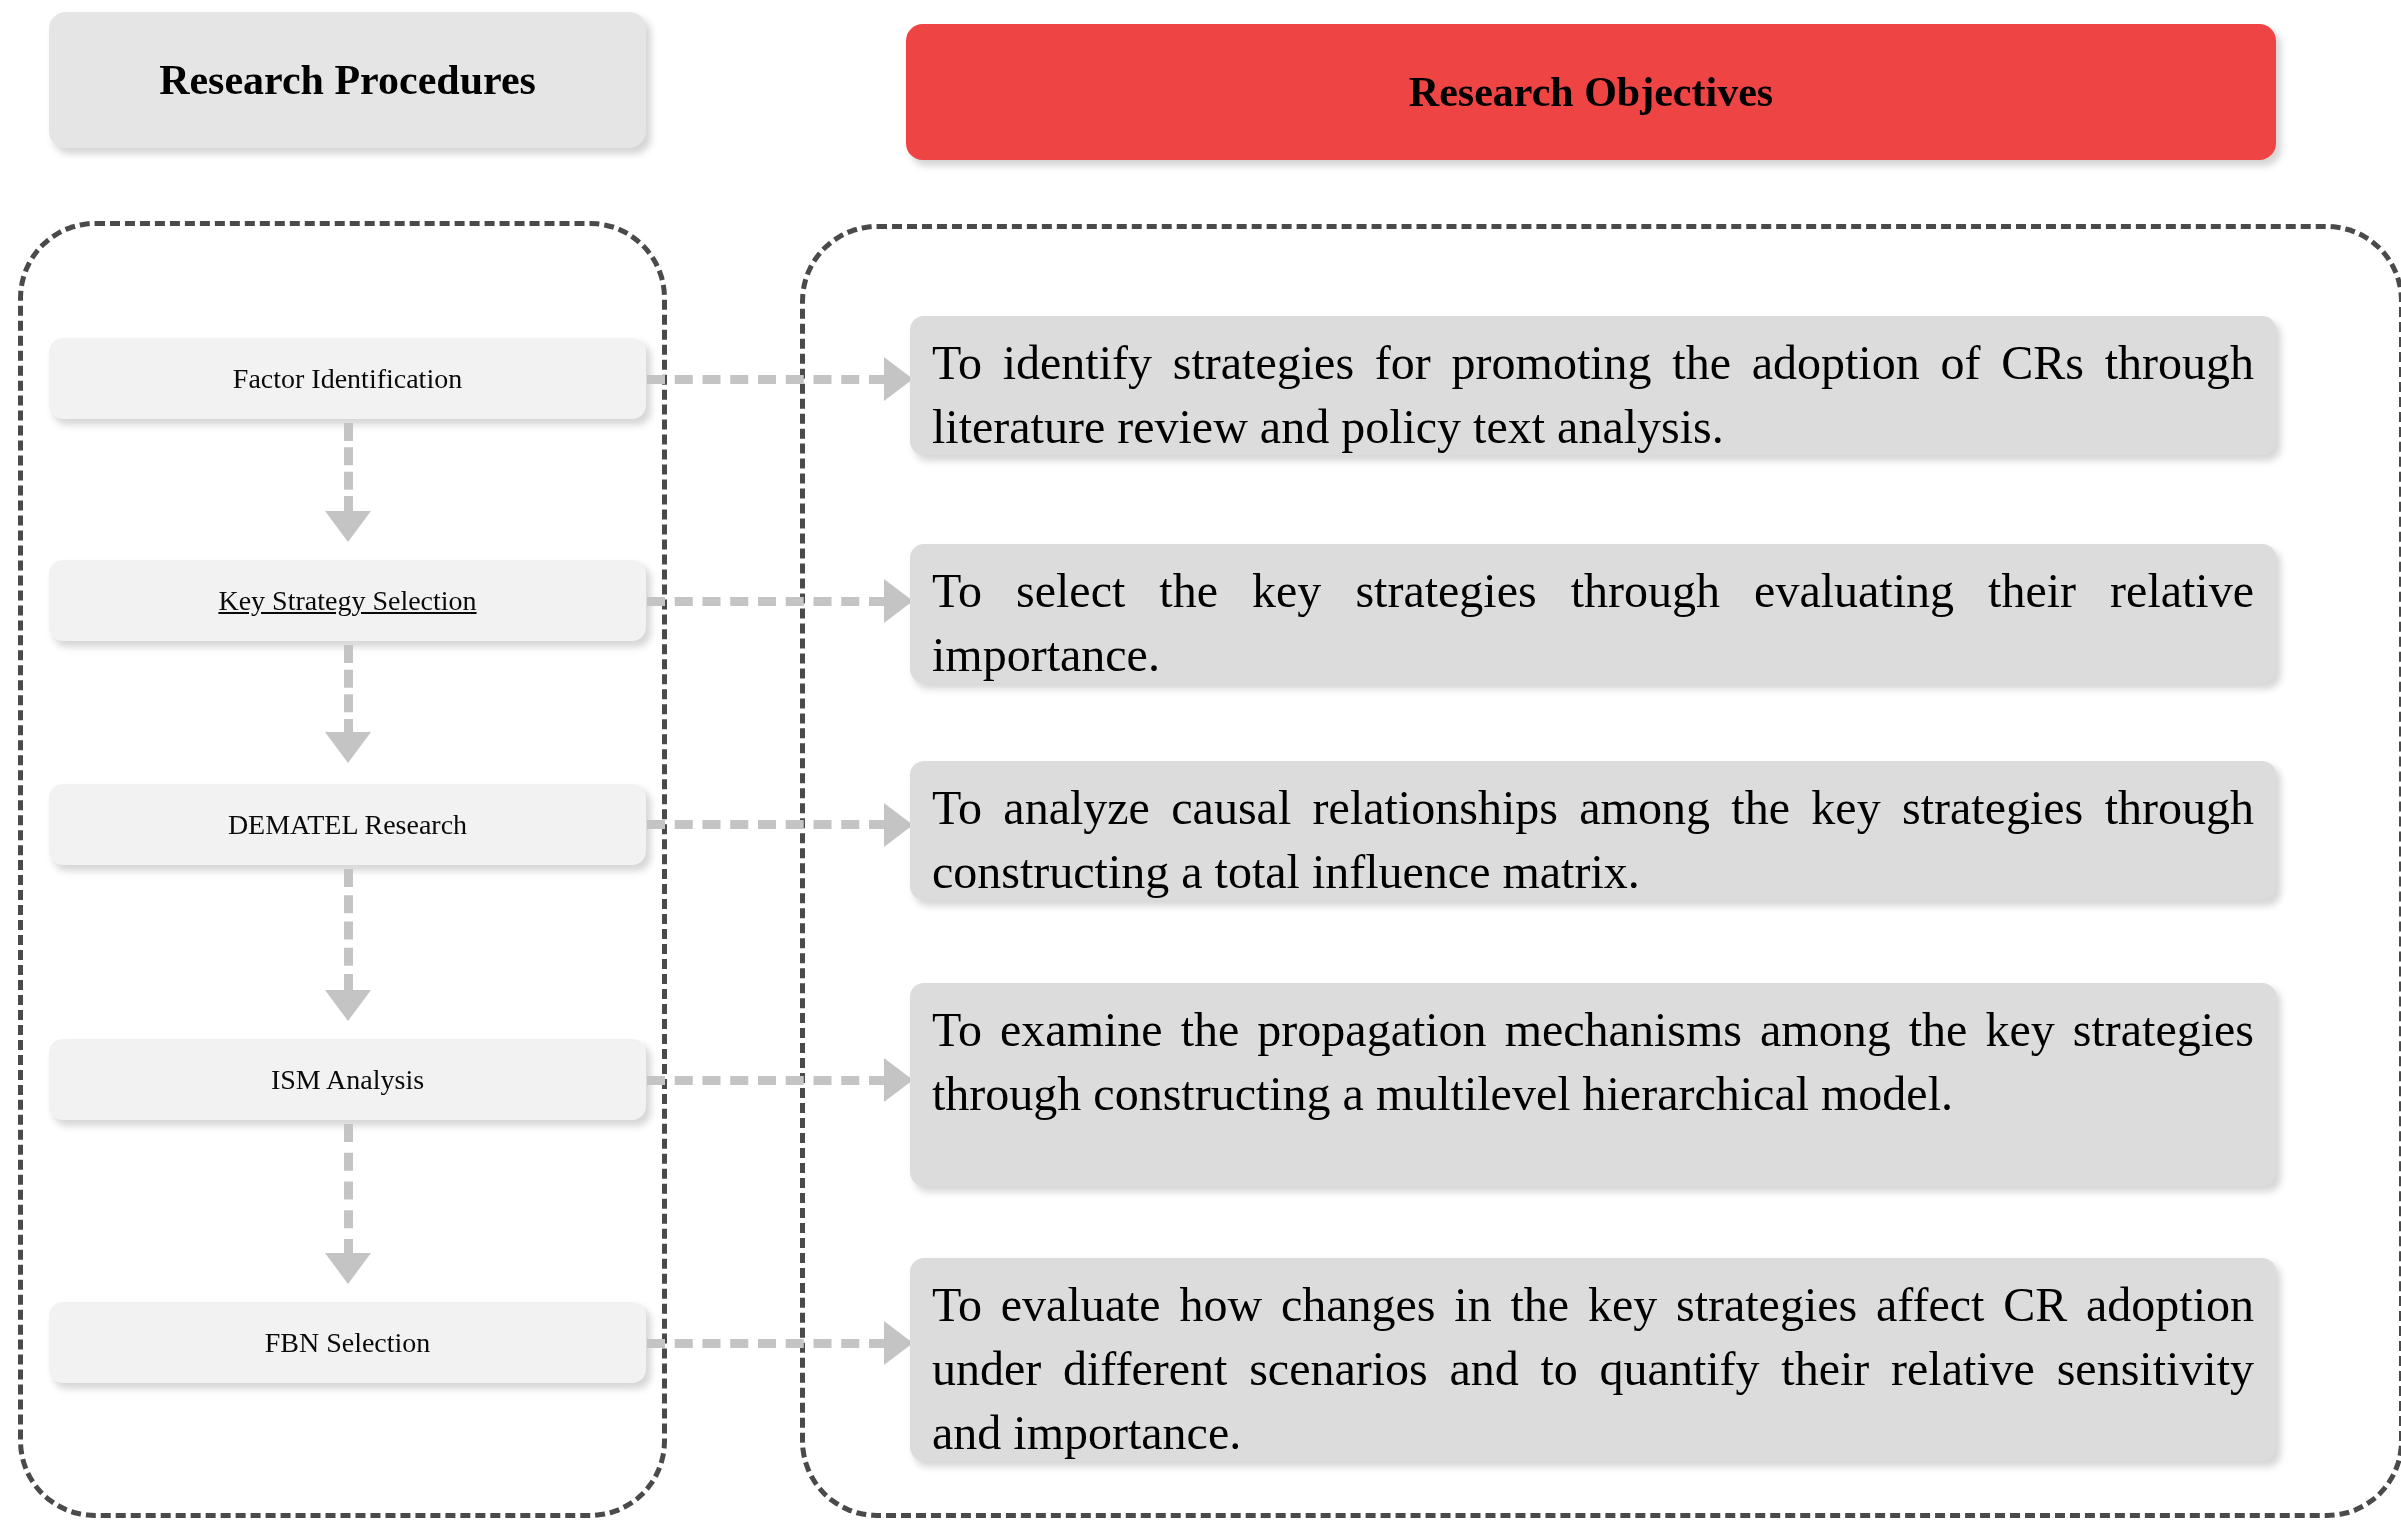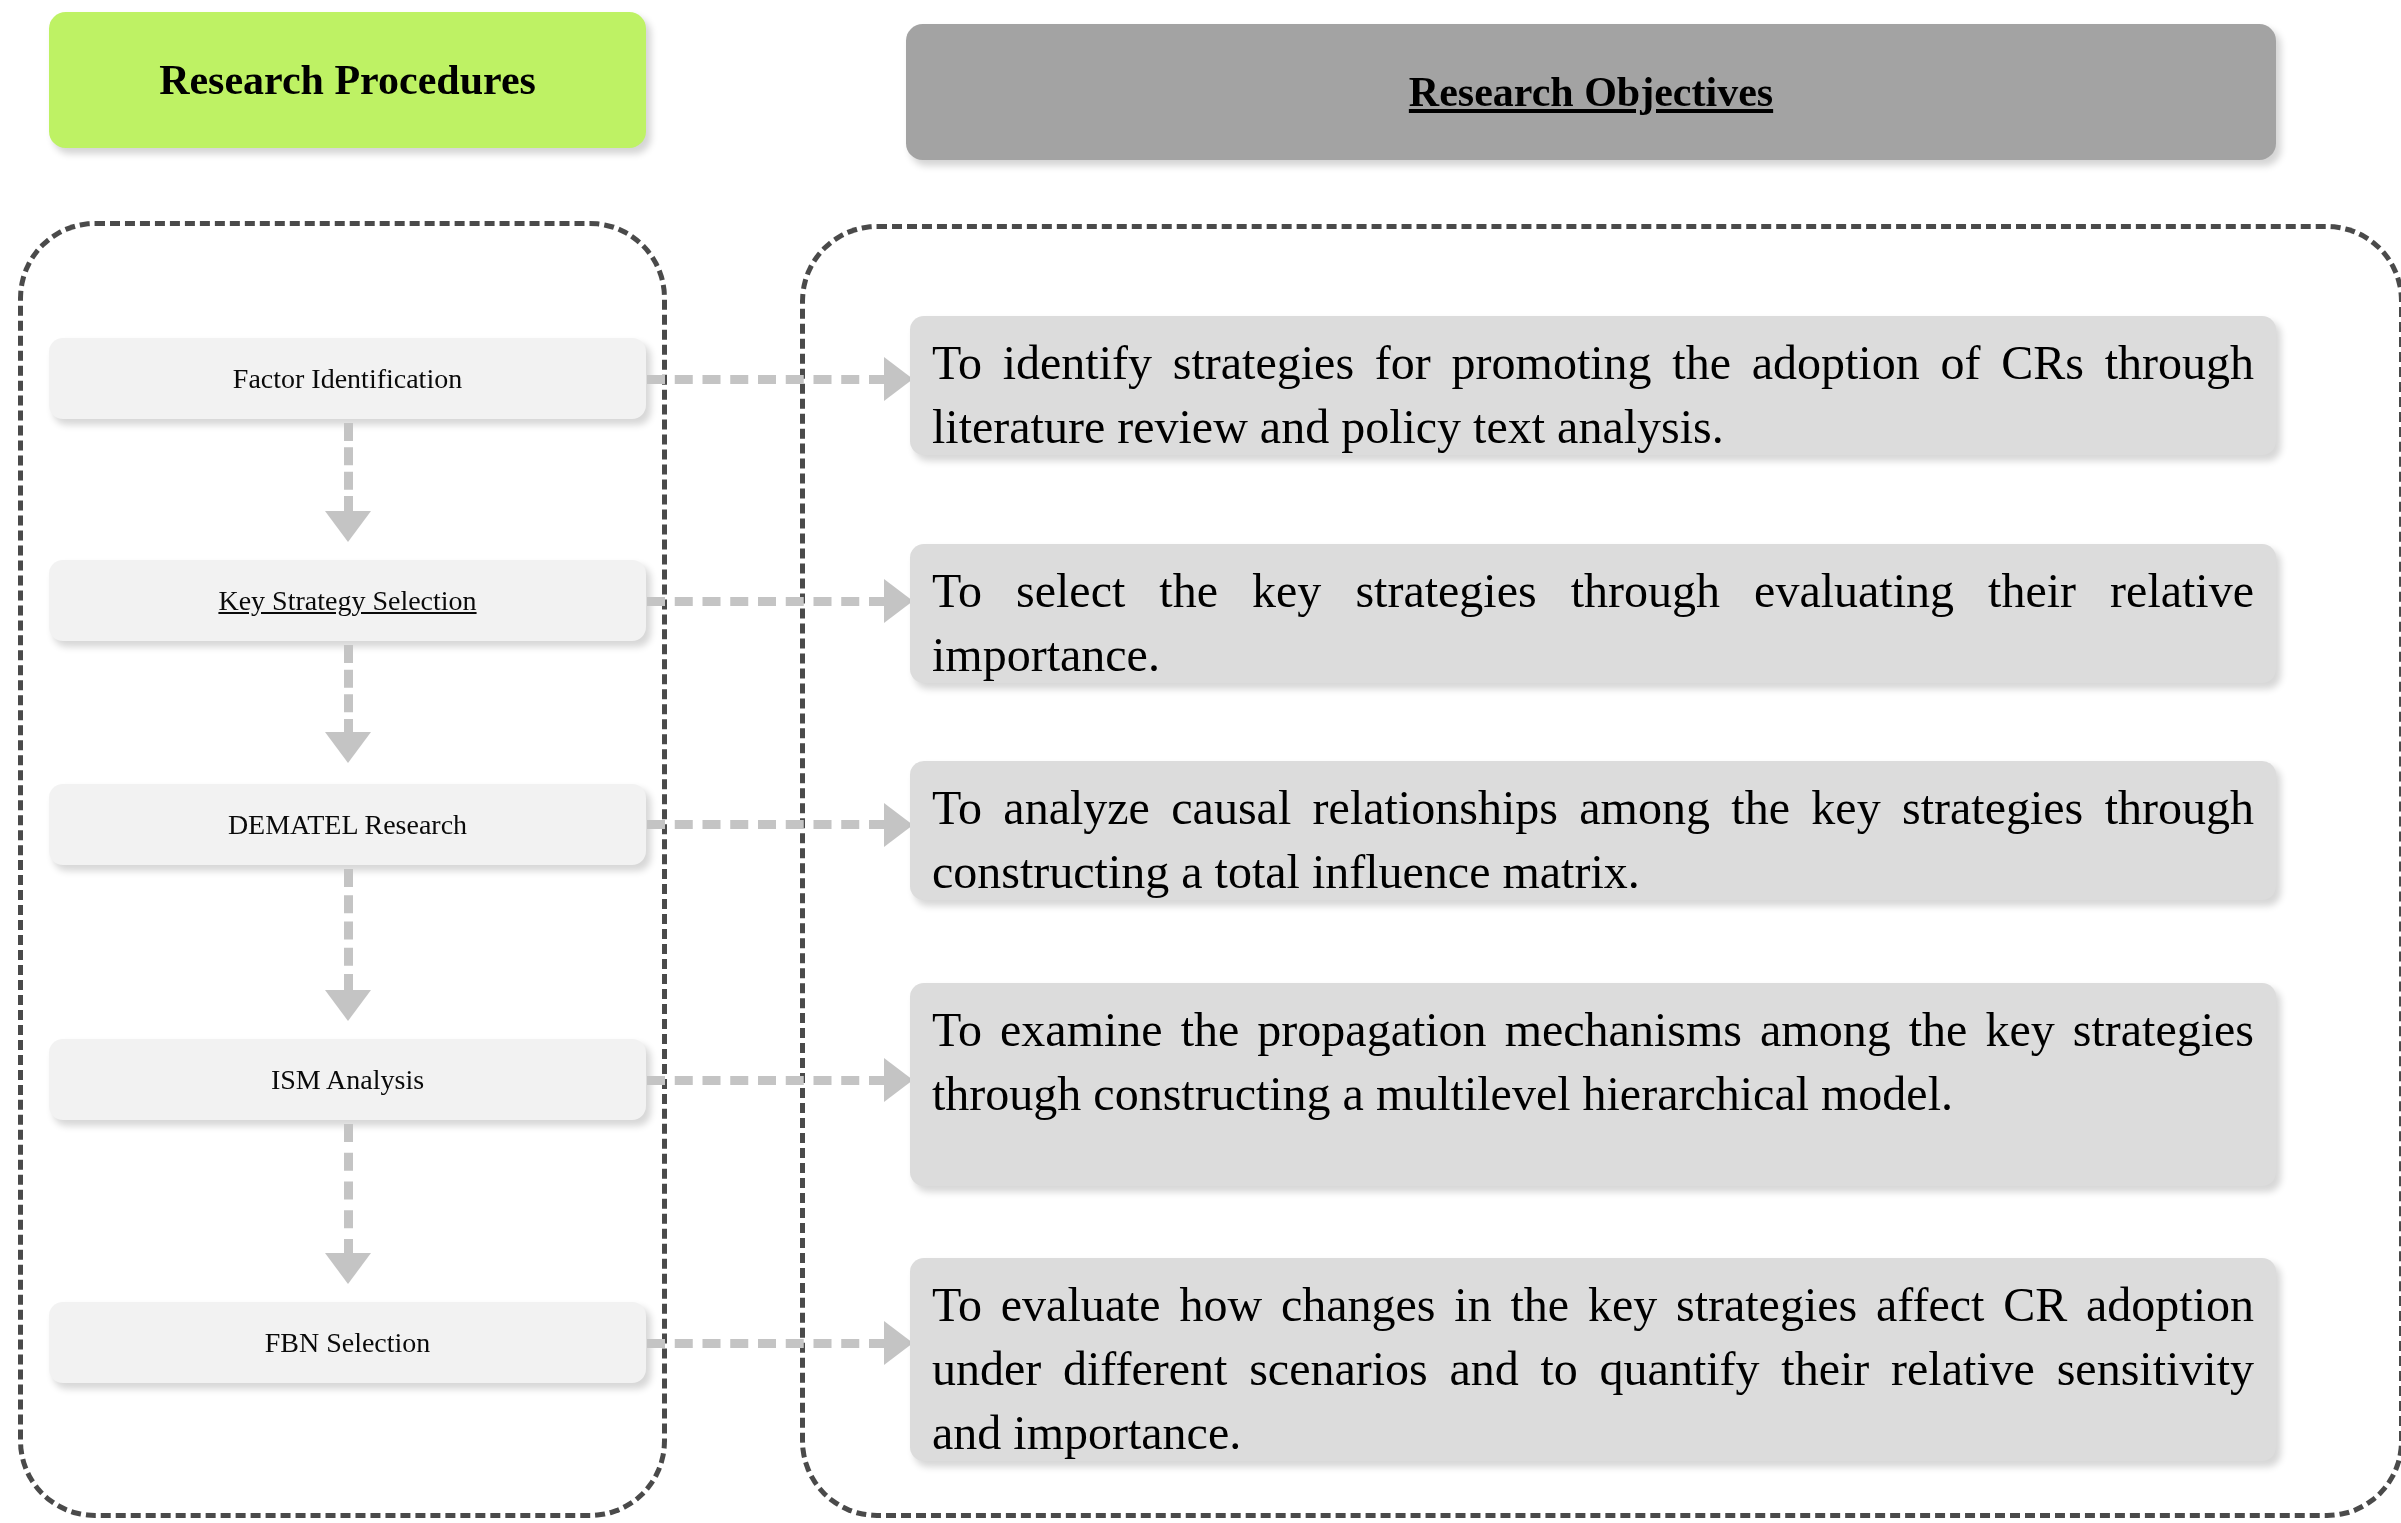--- a/index.html
+++ b/index.html
@@ -27,28 +27,27 @@
     position:absolute;
     box-sizing:border-box;
     display:flex;align-items:center;justify-content:center;
     text-align:center;
     font-weight:bold;
     color:#000;
     box-shadow:4.5px 5.8px 7px rgba(0,0,0,0.17);
   }
   #banner-left{
     left:49px;top:11.5px;width:597px;height:136px;
-    background:#bef264;border-radius:16.7px;
+    background:#e5e5e5;border-radius:16.7px;
     font-size:42px;
   }
   #banner-right{
     left:906px;top:24.4px;width:1370px;height:136px;
-    background:#a3a3a3;border-radius:16.7px;
+    background:#ef4444;border-radius:16.7px;
     font-size:42px;
-    text-decoration:underline;
   }
 
   
   .proc-box{
     position:absolute;
     left:49px;width:597px;height:81px;
     background:#f2f2f2;
     border-radius:14px;
     box-shadow:4.5px 5.8px 7px rgba(0,0,0,0.16);
     display:flex;align-items:center;justify-content:center;

